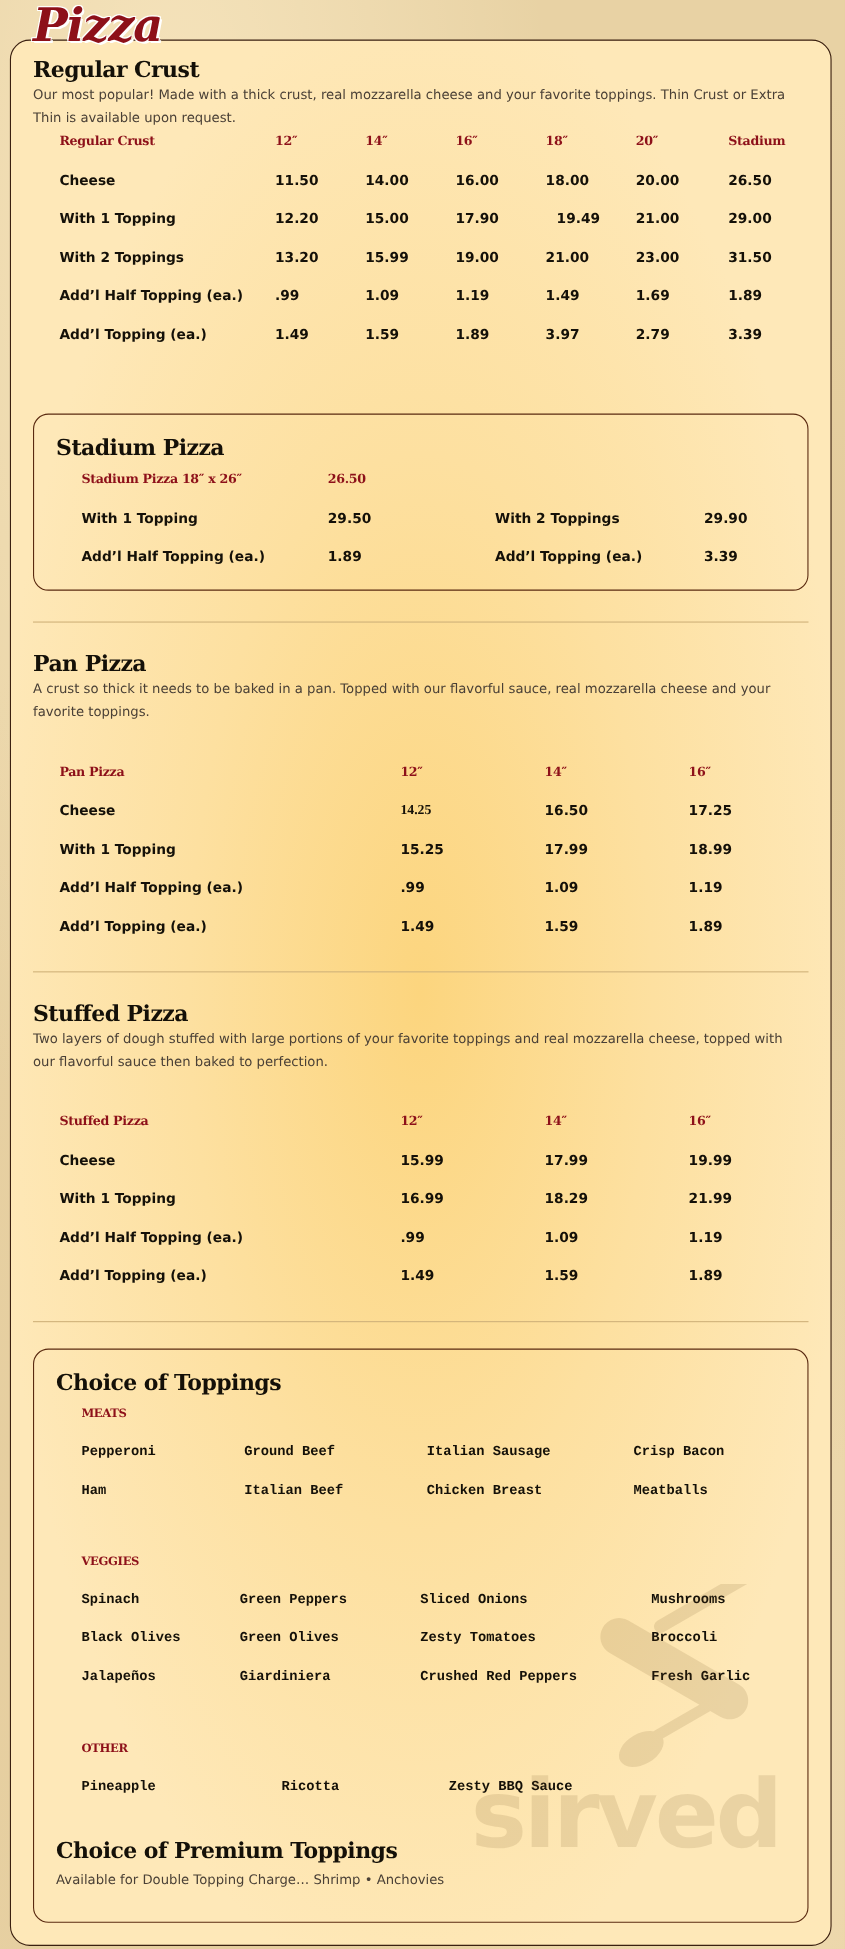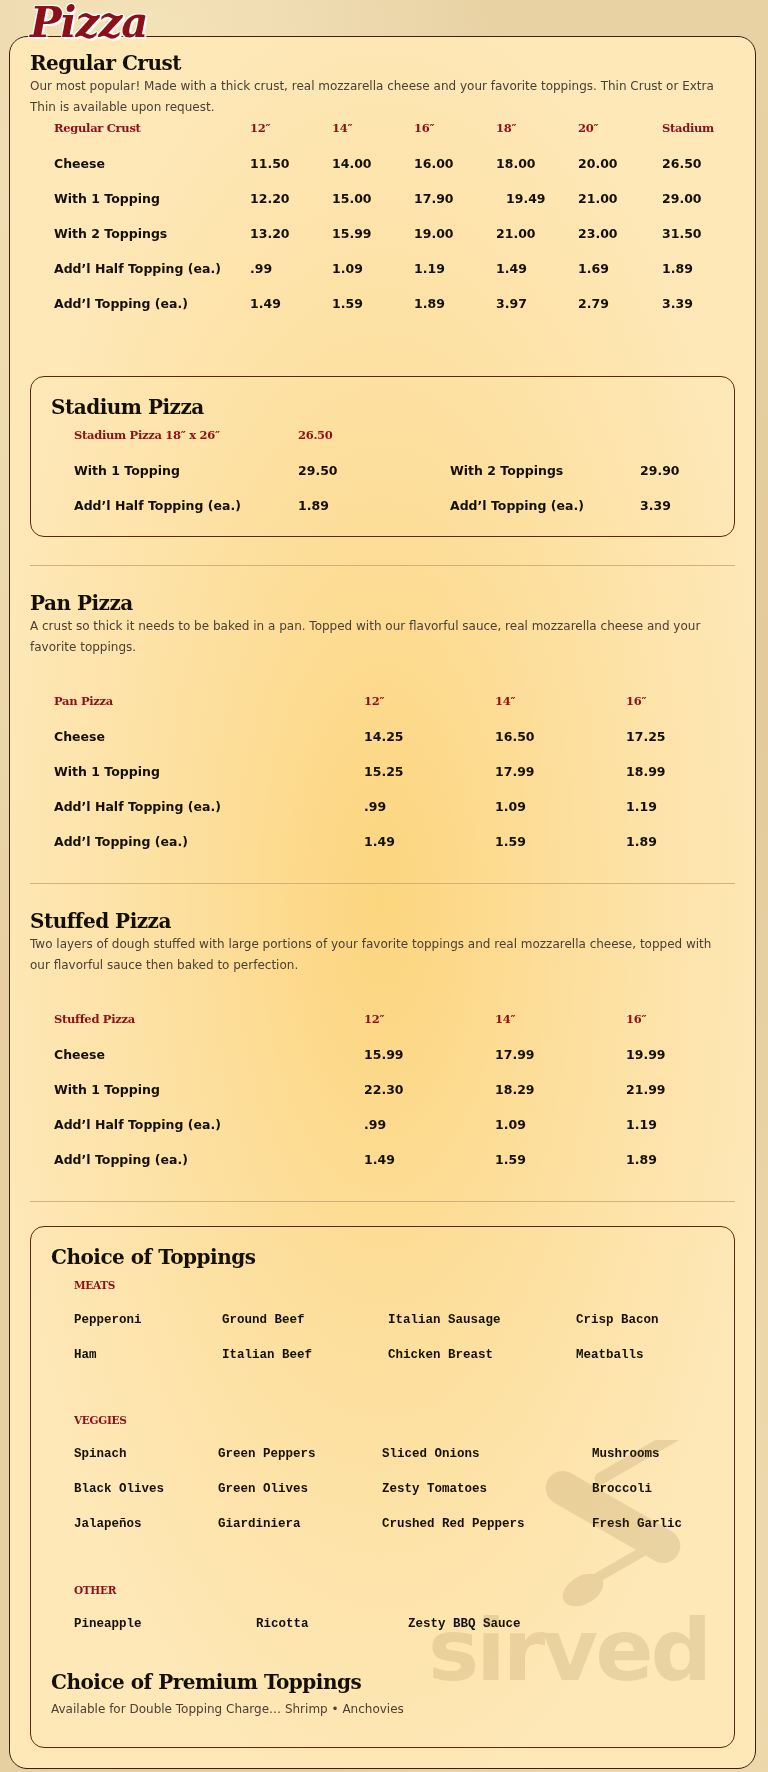--- a/index.html
+++ b/index.html
@@ -242,21 +242,21 @@
 
   <div class="price-table" style="left:44px; top:657px;">
     <div class="row head" style="top:0;">
       <span class="cell" style="left:0;">Pan Pizza</span>
       <span class="cell" style="left:310px;">12″</span>
       <span class="cell" style="left:441px;">14″</span>
       <span class="cell" style="left:572px;">16″</span>
     </div>
     <div class="row" style="top:35px;">
       <span class="cell" style="left:0;">Cheese</span>
-      <span class="cell" style="left:310px;">14.25</span>
+      <span class="cell" style="left:310px;font-family:Liberation Serif, serif;">14.25</span>
       <span class="cell" style="left:441px;">16.50</span>
       <span class="cell" style="left:572px;">17.25</span>
     </div>
     <div class="row" style="top:70px;">
       <span class="cell" style="left:0;">With 1 Topping</span>
       <span class="cell" style="left:310px;">15.25</span>
       <span class="cell" style="left:441px;">17.99</span>
       <span class="cell" style="left:572px;">18.99</span>
     </div>
     <div class="row" style="top:105px;">
@@ -288,21 +288,21 @@
       <span class="cell" style="left:572px;">16″</span>
     </div>
     <div class="row" style="top:35px;">
       <span class="cell" style="left:0;">Cheese</span>
       <span class="cell" style="left:310px;">15.99</span>
       <span class="cell" style="left:441px;">17.99</span>
       <span class="cell" style="left:572px;">19.99</span>
     </div>
     <div class="row" style="top:70px;">
       <span class="cell" style="left:0;">With 1 Topping</span>
-      <span class="cell" style="left:310px;">22.30</span>
+      <span class="cell" style="left:310px;">16.99</span>
       <span class="cell" style="left:441px;">18.29</span>
       <span class="cell" style="left:572px;">21.99</span>
     </div>
     <div class="row" style="top:105px;">
       <span class="cell" style="left:0;">Add’l Half Topping (ea.)</span>
       <span class="cell" style="left:310px;">.99</span>
       <span class="cell" style="left:441px;">1.09</span>
       <span class="cell" style="left:572px;">1.19</span>
     </div>
     <div class="row" style="top:140px;">

